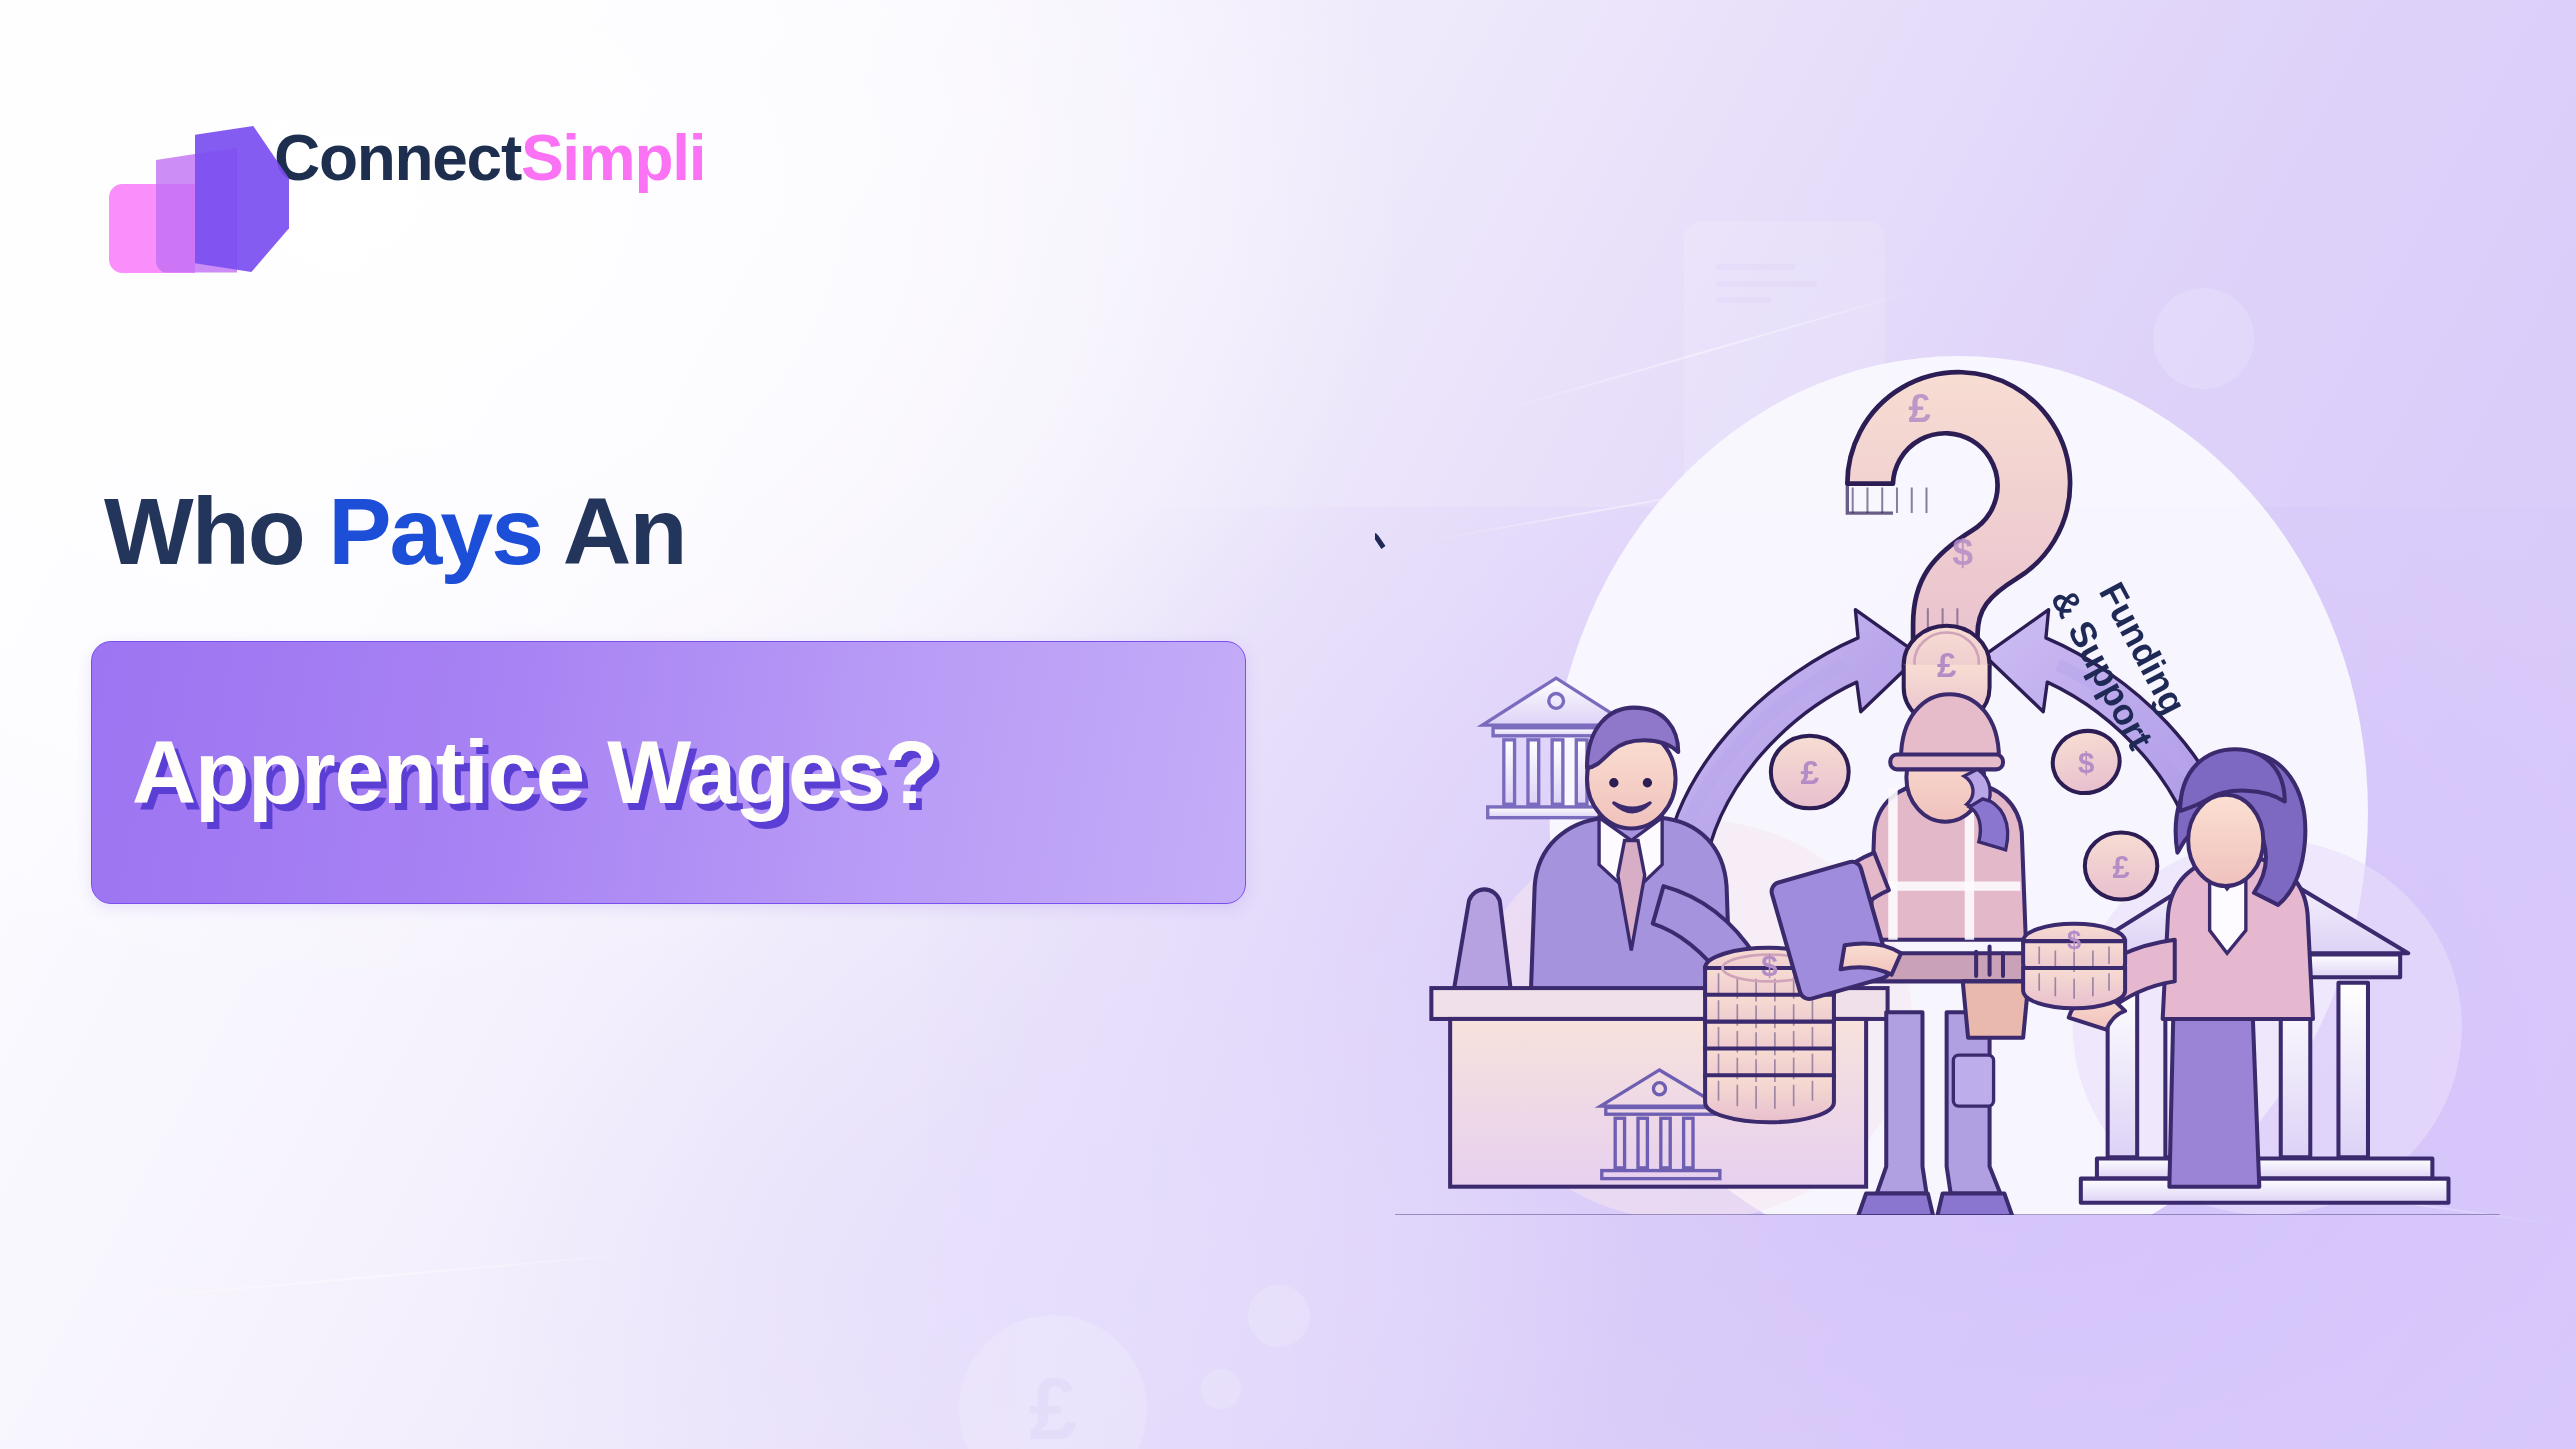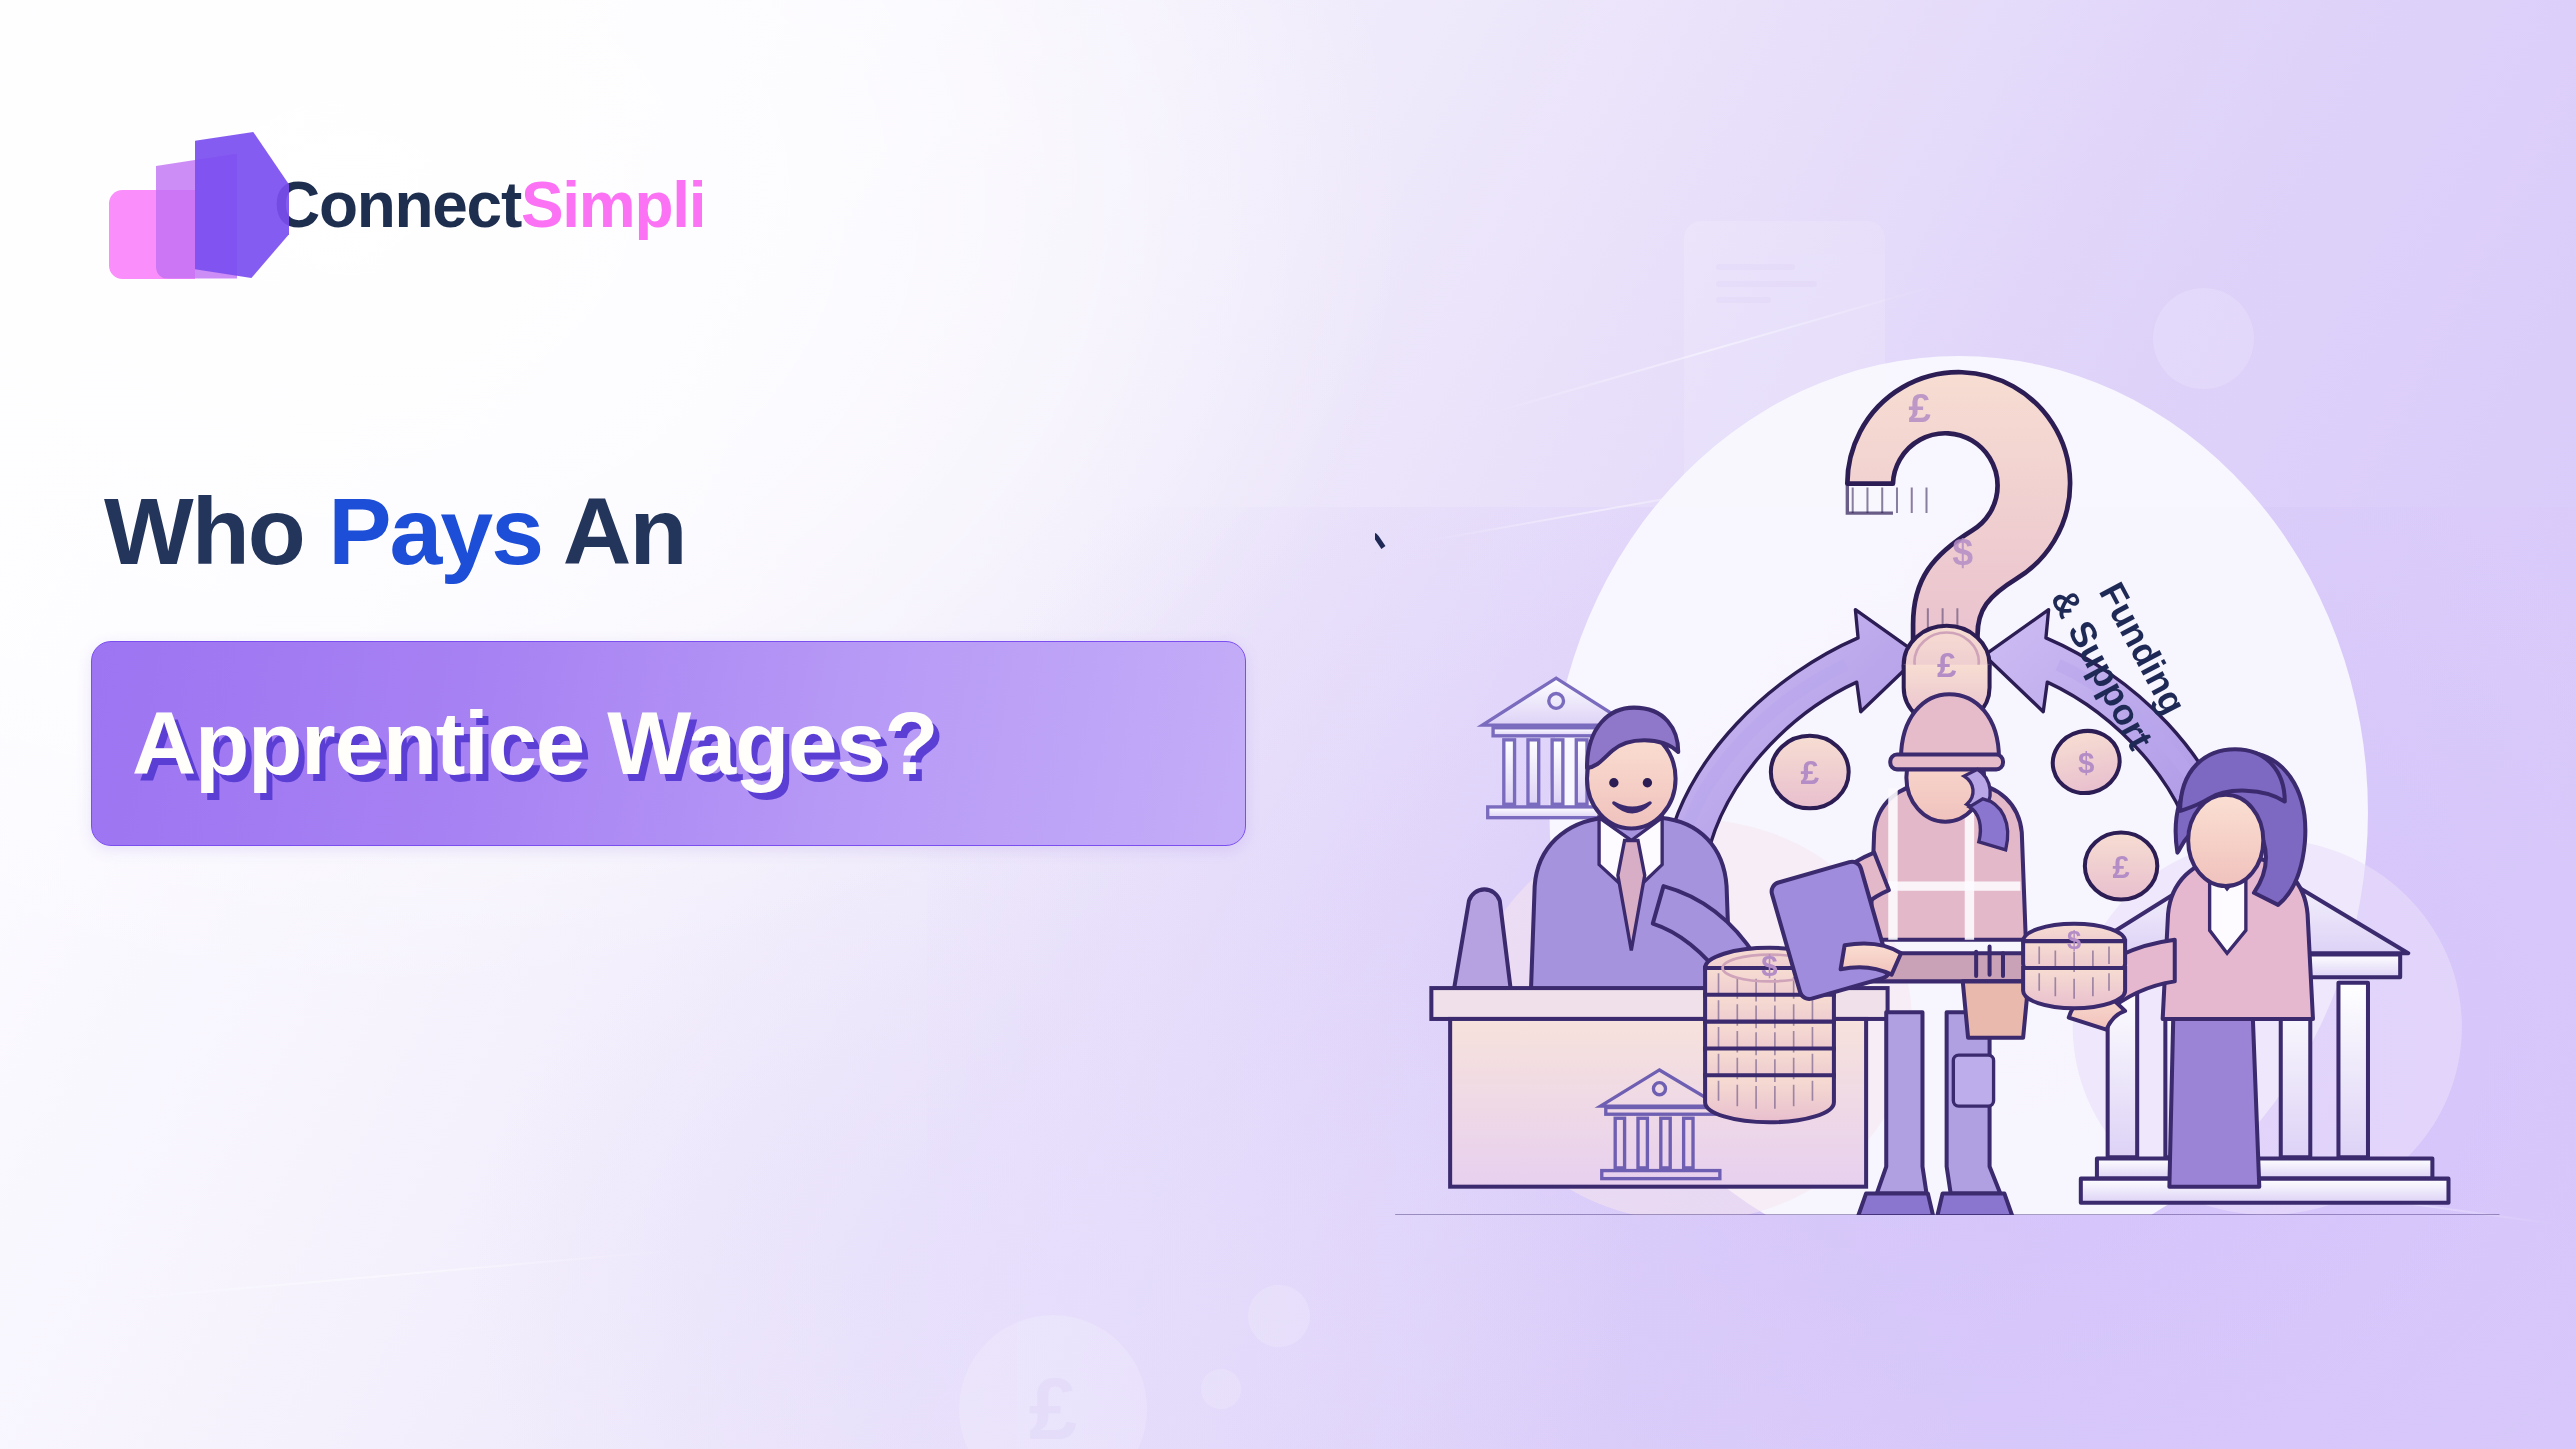--- a/index.html
+++ b/index.html
@@ -51,21 +51,21 @@
     background:rgba(255,255,255,.42);
   }
   .wm-doc .ln{ height:6px; background:rgba(163,148,220,.20); border-radius:3.4px; margin:0 0 10.7px 0;}
   .wm-line{
     position:absolute; height:2px;
     background:linear-gradient(90deg, rgba(255,255,255,0), rgba(255,255,255,.85), rgba(255,255,255,0));
     opacity:.55;
   }
 
   
-  .logo{ position:absolute; left:101px; top:132px; display:flex; align-items:center; }
+  .logo{ position:absolute; left:101px; top:126px; display:flex; align-items:flex-start; }
   .logo-mark{ position:relative; width:153px; height:146px; flex:none; }
   .logo-mark .sh{ position:absolute; }
   .sh-pink{
     left:8px; top:58px; width:86px; height:89px;
     background:#f97ef9; border-radius:13.4px 0 0 13.4px; opacity:.88;
   }
   .sh-mid{
     left:55px; top:21.5px; width:81px; height:125px;
     background:#c071f4; opacity:.80;
     border-radius:12px 0 0 12px;
@@ -86,21 +86,21 @@
     position:absolute; left:104px; top:482px;
     font-size:95px; font-weight:700; letter-spacing:-2px; line-height:1.05;
     white-space:nowrap;
   }
   .hl-dark{ color:#24355c; }
   .hl-pink{ color:#1d4ed8; }
 
   
   .badge{
     position:absolute; left:91px; top:641px;
-    width:1155px; height:205px;
+    width:1155px; height:263px;
     border-radius:20px;
     border:1.3px solid #7b4ef0;
     background:linear-gradient(100deg,#9d74f2 0%, #a782f3 34%, #b89bf6 68%, #c4adf8 100%);
     display:flex; align-items:center;
     box-shadow:0 4px 14.8px rgba(120,80,210,.14);
   }
   .badge-text{
     margin-left:40px;
     font-size:89px; font-weight:700; letter-spacing:-1.3px; color:#fffefb;
     white-space:nowrap;

